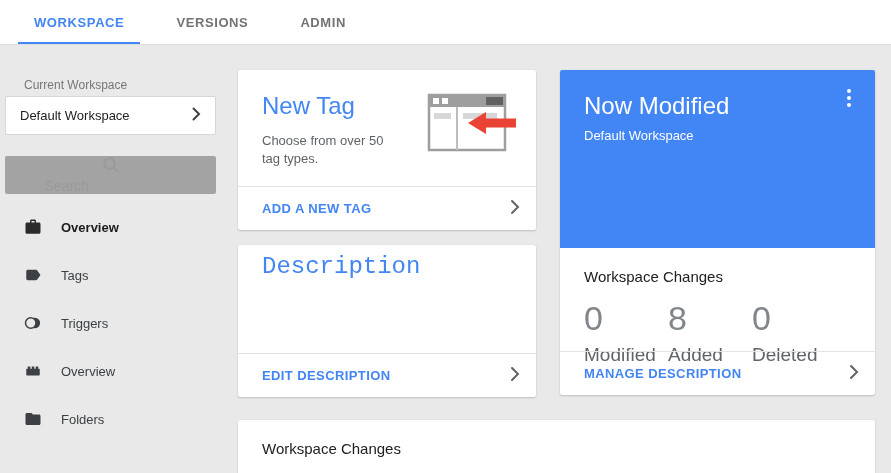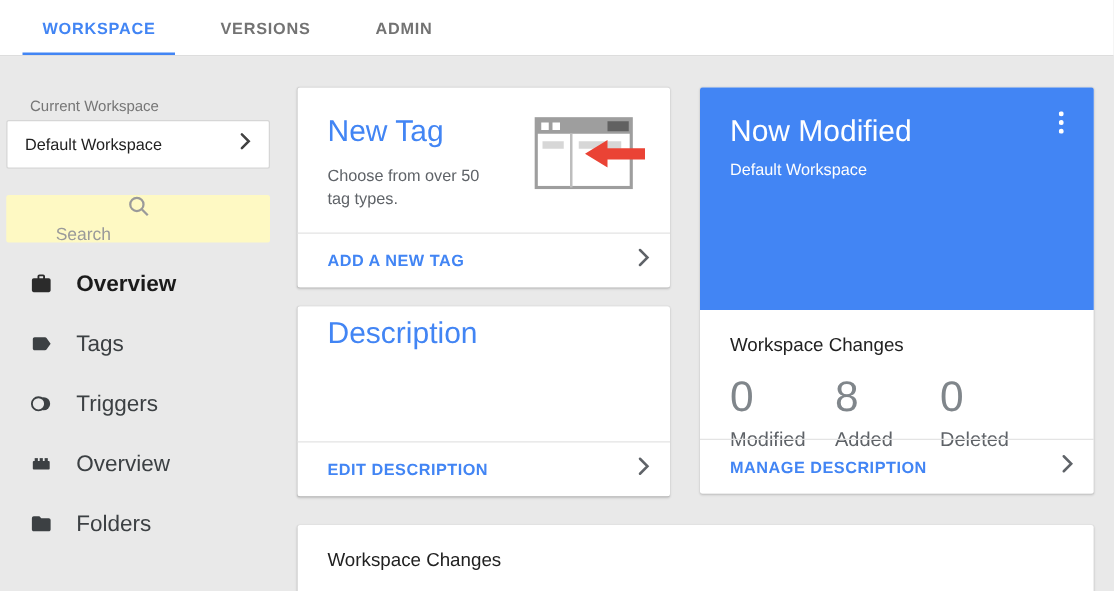--- a/index.html
+++ b/index.html
@@ -33,33 +33,33 @@
   .cw-label { position:absolute; top:33px; left:24px; font-size:12px; color:#767676; }
   .ws-box {
     position:absolute; top:51px; left:5px; width:211px; height:39px;
     background:#fff; border:1px solid #d6d6d6; border-radius:2px;
     display:flex; align-items:center; justify-content:space-between;
     padding:0 14px; cursor:pointer;
   }
   .ws-box .ws-name { font-size:13px; color:#212121; }
   .search-box {
     position:absolute; top:111px; left:5px; width:211px; height:38px;
-    background:#fef9c3; border-radius:2px;
+    background:#a3a3a3; border-radius:2px;
     display:flex; align-items:center; padding:0 12px;flex-direction:column;
   }
   .search-box input {
     border:none; outline:none; background:transparent;
     font-family:"Liberation Sans", sans-serif;
     font-size:14px; color:#424242; margin-left:18px; width:150px;
   }
   .search-box input::placeholder { color:#9a9a9a; }
   .menu { position:absolute; top:158px; left:0; right:0; }
   .menu-item {
     height:48px; display:flex; align-items:center; padding-left:24px;
-    cursor:pointer; font-size:18px; color:#3c4043;
+    cursor:pointer; font-size:13px; color:#3c4043;
   }
   .menu-item .mi-icon { width:20px; height:20px; margin-right:17px; display:flex; align-items:center; }
   .menu-item.active .mi-label { font-weight:bold; color:#1b1b1b; }
 
   
   .card {
     position:absolute; background:#fff; border-radius:2px;
     box-shadow:0 1px 2px rgba(0,0,0,.18), 0 0 1px rgba(0,0,0,.1);
   }
   .card-title { font-size:24px; font-weight:normal; color:#4285f4; }
@@ -69,40 +69,40 @@
     display:flex; align-items:center; justify-content:space-between;
     padding:0 16px 0 24px; cursor:pointer;gap:24px;
   }
   .action-label { font-size:13px; font-weight:bold; letter-spacing:.4px; color:#4285f4; }
 
   .card-newtag  { left:238px; top:70px;  width:298px; height:160px; }
   .card-newtag .body { padding:22px 20px 0 24px; display:flex; justify-content:space-between; }
   .card-newtag .desc { font-size:13px; color:#5f6368; line-height:18px; width:132px; margin-top:12px; }
 
   .card-desc { left:238px; top:245px; width:298px; height:152px; }
-  .card-desc .body { padding:8px 24px 0 24px; }
+  .card-desc .body { padding:8px 24px 0 24px;font-family:Liberation Mono, monospace; }
 
   .card-editing { left:560px; top:70px; width:315px; height:325px; }
   .blue-head {
     position:relative; height:178px; background:#4285f4; color:#fff;
     border-radius:2px 2px 0 0; padding:22px 24px 0 24px;
   }
   .blue-head .ne-title { font-size:24px; font-weight:normal; }
   .blue-head .ne-sub { font-size:13px; margin-top:8px; color:#fefefe; }
   .kebab {
     position:absolute; top:16px; right:14px; width:24px; height:24px;
     display:flex; align-items:center; justify-content:center; cursor:pointer;
   }
   .editing-body { padding:20px 24px 0 24px; }
   .wc-title { font-size:15px; color:#212121; }
   .stats { display:flex; margin-top:14px; }
   .stat { width:84px; }
   .stat:last-child { width:auto; }
   .stat-value { font-size:34px; font-weight:300; color:#80868b; }
-  .stat-label { font-size:16px; color:#5f6368; margin-top:6px; }
+  .stat-label { font-size:19px; color:#5f6368; margin-top:6px; }
 
   .card-bottom { left:238px; top:420px; width:637px; height:120px; }
   .card-bottom .body { padding:20px 24px; }
 
   .chev { flex:0 0 auto; }
 </style>
 </head>
 <body>
 
 <div class="topnav">

